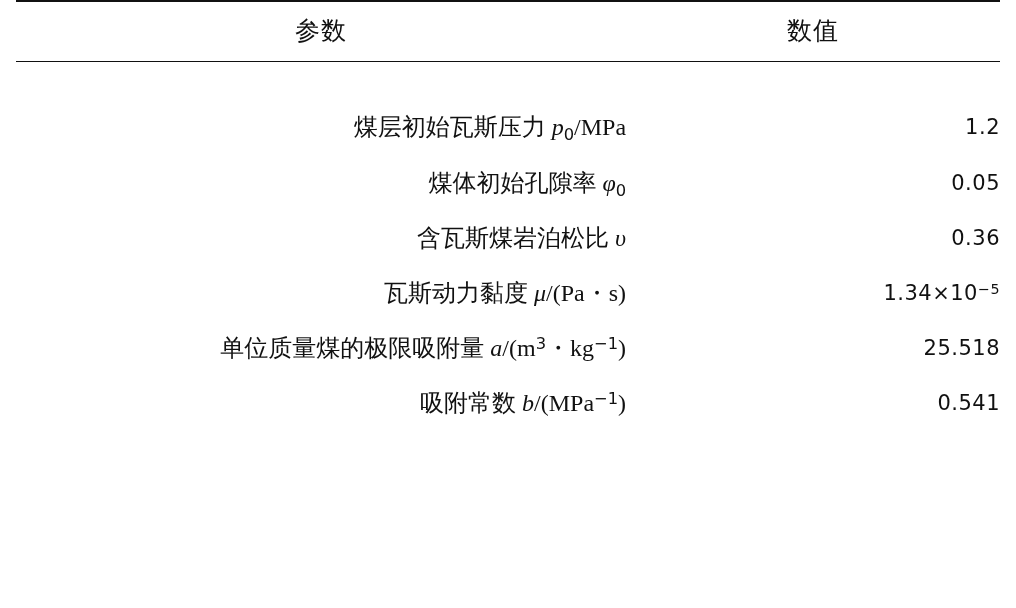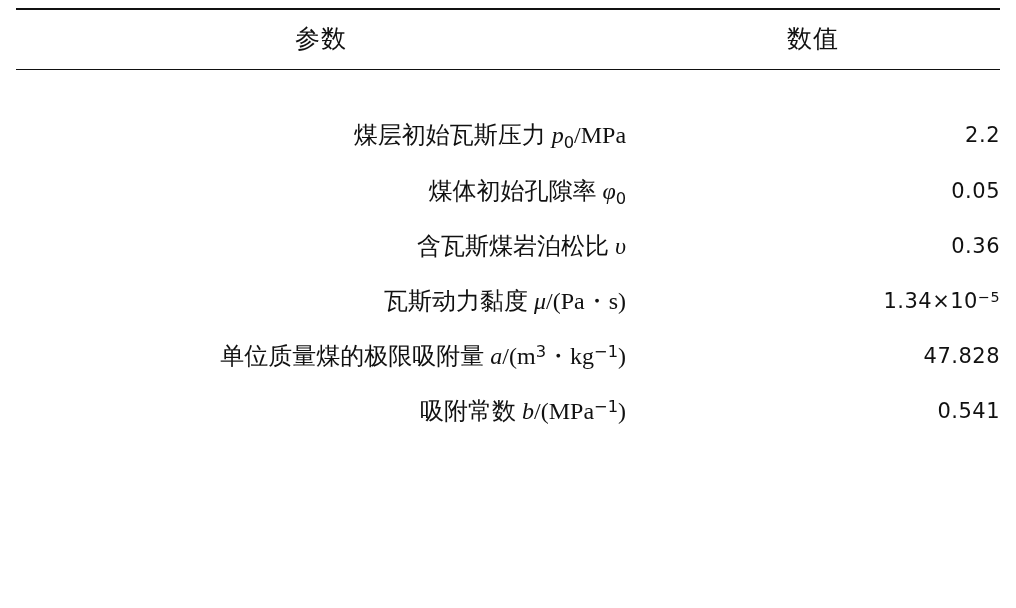--- a/index.html
+++ b/index.html
@@ -16,21 +16,21 @@
   }
   .table-wrap {
     width: 1016px;
     height: 608px;
     box-sizing: border-box;
     padding: 0;
     position: relative;
   }
   table.param-table {
     width: 984px;
-    margin: 8px auto;
+    margin: 0 auto;
     border-collapse: collapse;
     table-layout: fixed;
   }
   table.param-table col.c1 { width: 62%; }
   table.param-table col.c2 { width: 38%; }
 
   .rule-top td, .rule-mid td, .rule-bottom td {
     padding: 0;
   }
   .hline-thick {
@@ -108,21 +108,21 @@
       </tr>
     </thead>
 
     <tbody>
       <tr>
         <td colspan="2" class="spacer-top"></td>
       </tr>
 
       <tr>
         <td>煤层初始瓦斯压力&nbsp;<span class="it">p</span><sub class="up">0</sub>/MPa</td>
-        <td class="val">2.2</td>
+        <td class="val">1.2</td>
       </tr>
 
 
       <tr>
         <td>煤体初始孔隙率&nbsp;<span class="it">φ</span><sub class="up">0</sub></td>
         <td class="val">0.05</td>
       </tr>
 
       <tr>
         <td>含瓦斯煤岩泊松比&nbsp;<span class="it">υ</span></td>
@@ -130,21 +130,21 @@
       </tr>
 
 
       <tr>
         <td>瓦斯动力黏度&nbsp;<span class="it">μ</span>/(Pa・s)</td>
         <td class="val">1.34×10<sup>−5</sup></td>
       </tr>
 
       <tr>
         <td>单位质量煤的极限吸附量&nbsp;<span class="it">a</span>/(m<sup class="up">3</sup>・kg<sup class="up">−1</sup>)</td>
-        <td class="val">47.828</td>
+        <td class="val">25.518</td>
       </tr>
 
       <tr>
         <td>吸附常数&nbsp;<span class="it">b</span>/(MPa<sup class="up">−1</sup>)</td>
         <td class="val">0.541</td>
       </tr>
     </tbody>
   </table>
 </div>
 

